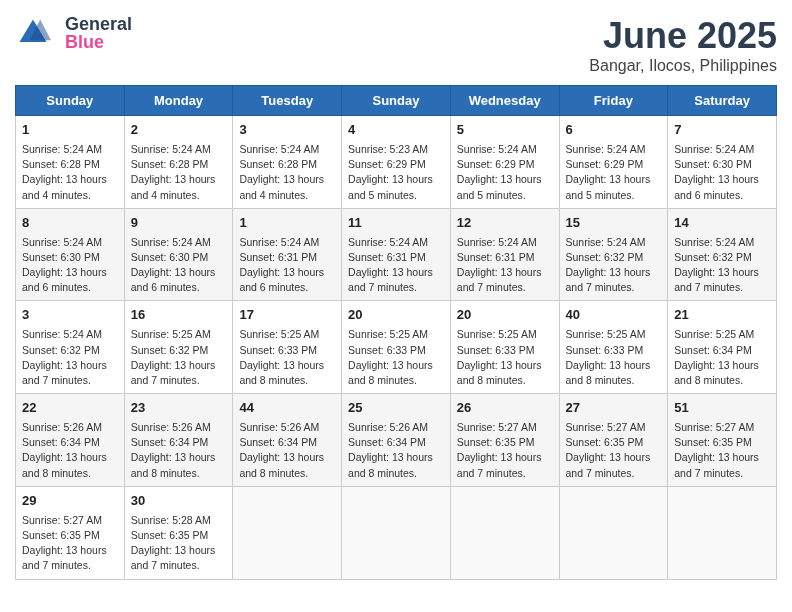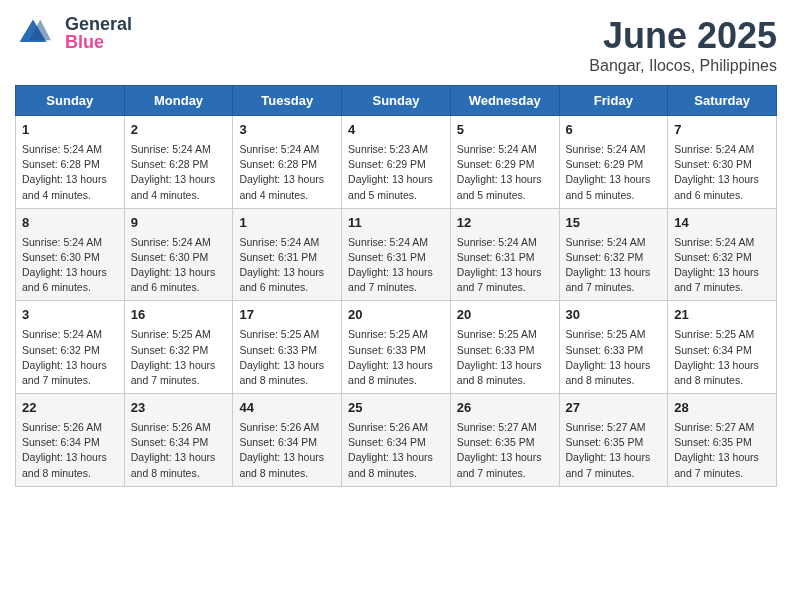--- a/index.html
+++ b/index.html
@@ -136,26 +136,35 @@
         <td><span class="day-num">12</span>Sunrise: 5:24 AM<br>Sunset: 6:31 PM<br>Daylight: 13 hours and 7 minutes.</td>
         <td><span class="day-num">15</span>Sunrise: 5:24 AM<br>Sunset: 6:32 PM<br>Daylight: 13 hours and 7 minutes.</td>
         <td><span class="day-num">14</span>Sunrise: 5:24 AM<br>Sunset: 6:32 PM<br>Daylight: 13 hours and 7 minutes.</td>
       </tr>
       <tr>
         <td><span class="day-num">3</span>Sunrise: 5:24 AM<br>Sunset: 6:32 PM<br>Daylight: 13 hours and 7 minutes.</td>
         <td><span class="day-num">16</span>Sunrise: 5:25 AM<br>Sunset: 6:32 PM<br>Daylight: 13 hours and 7 minutes.</td>
         <td><span class="day-num">17</span>Sunrise: 5:25 AM<br>Sunset: 6:33 PM<br>Daylight: 13 hours and 8 minutes.</td>
         <td><span class="day-num">20</span>Sunrise: 5:25 AM<br>Sunset: 6:33 PM<br>Daylight: 13 hours and 8 minutes.</td>
         <td><span class="day-num">20</span>Sunrise: 5:25 AM<br>Sunset: 6:33 PM<br>Daylight: 13 hours and 8 minutes.</td>
-        <td><span class="day-num">30</span>Sunrise: 5:25 AM<br>Sunset: 6:33 PM<br>Daylight: 13 hours and 8 minutes.</td>
+        <td><span class="day-num">40</span>Sunrise: 5:25 AM<br>Sunset: 6:33 PM<br>Daylight: 13 hours and 8 minutes.</td>
         <td><span class="day-num">21</span>Sunrise: 5:25 AM<br>Sunset: 6:34 PM<br>Daylight: 13 hours and 8 minutes.</td>
       </tr>
       <tr>
         <td><span class="day-num">22</span>Sunrise: 5:26 AM<br>Sunset: 6:34 PM<br>Daylight: 13 hours and 8 minutes.</td>
         <td><span class="day-num">23</span>Sunrise: 5:26 AM<br>Sunset: 6:34 PM<br>Daylight: 13 hours and 8 minutes.</td>
         <td><span class="day-num">44</span>Sunrise: 5:26 AM<br>Sunset: 6:34 PM<br>Daylight: 13 hours and 8 minutes.</td>
         <td><span class="day-num">25</span>Sunrise: 5:26 AM<br>Sunset: 6:34 PM<br>Daylight: 13 hours and 8 minutes.</td>
         <td><span class="day-num">26</span>Sunrise: 5:27 AM<br>Sunset: 6:35 PM<br>Daylight: 13 hours and 7 minutes.</td>
         <td><span class="day-num">27</span>Sunrise: 5:27 AM<br>Sunset: 6:35 PM<br>Daylight: 13 hours and 7 minutes.</td>
-        <td><span class="day-num">28</span>Sunrise: 5:27 AM<br>Sunset: 6:35 PM<br>Daylight: 13 hours and 7 minutes.</td>
+        <td><span class="day-num">51</span>Sunrise: 5:27 AM<br>Sunset: 6:35 PM<br>Daylight: 13 hours and 7 minutes.</td>
+      </tr>
+      <tr>
+        <td><span class="day-num">29</span>Sunrise: 5:27 AM<br>Sunset: 6:35 PM<br>Daylight: 13 hours and 7 minutes.</td>
+        <td><span class="day-num">30</span>Sunrise: 5:28 AM<br>Sunset: 6:35 PM<br>Daylight: 13 hours and 7 minutes.</td>
+        <td class="empty-cell"></td>
+        <td class="empty-cell"></td>
+        <td class="empty-cell"></td>
+        <td class="empty-cell"></td>
+        <td class="empty-cell"></td>
       </tr>
     </tbody>
 </table>
 
 </body></html>

